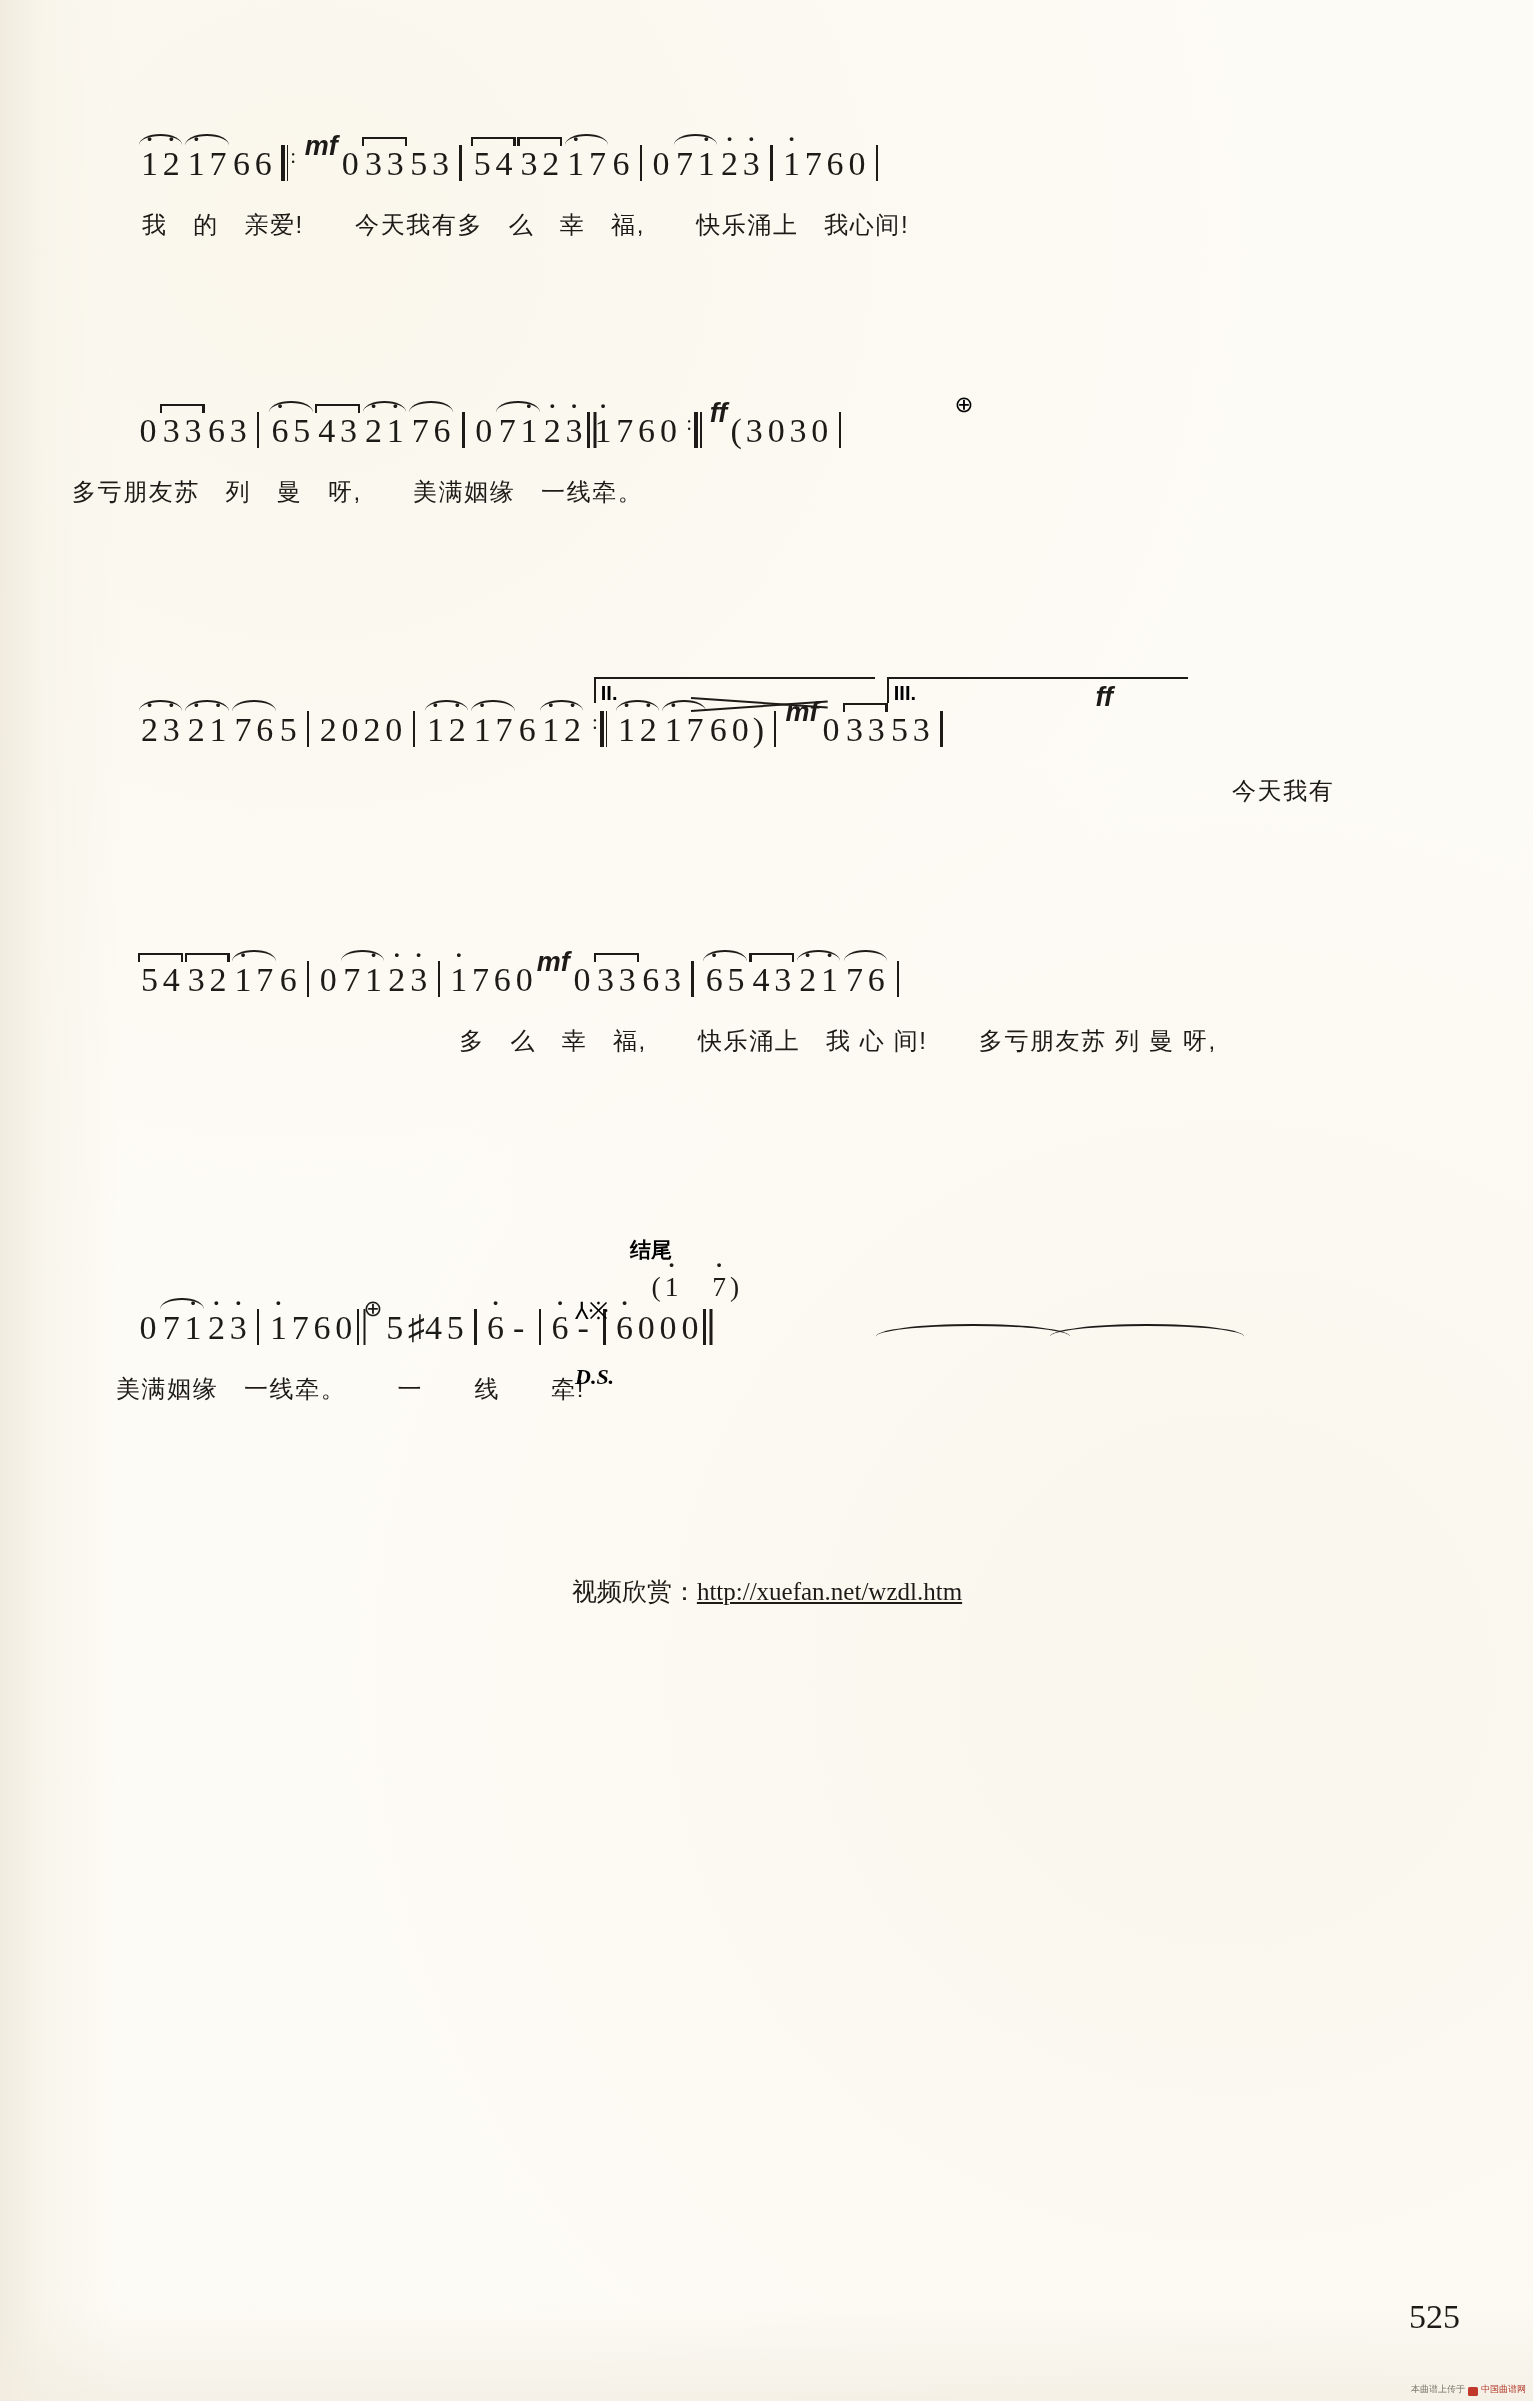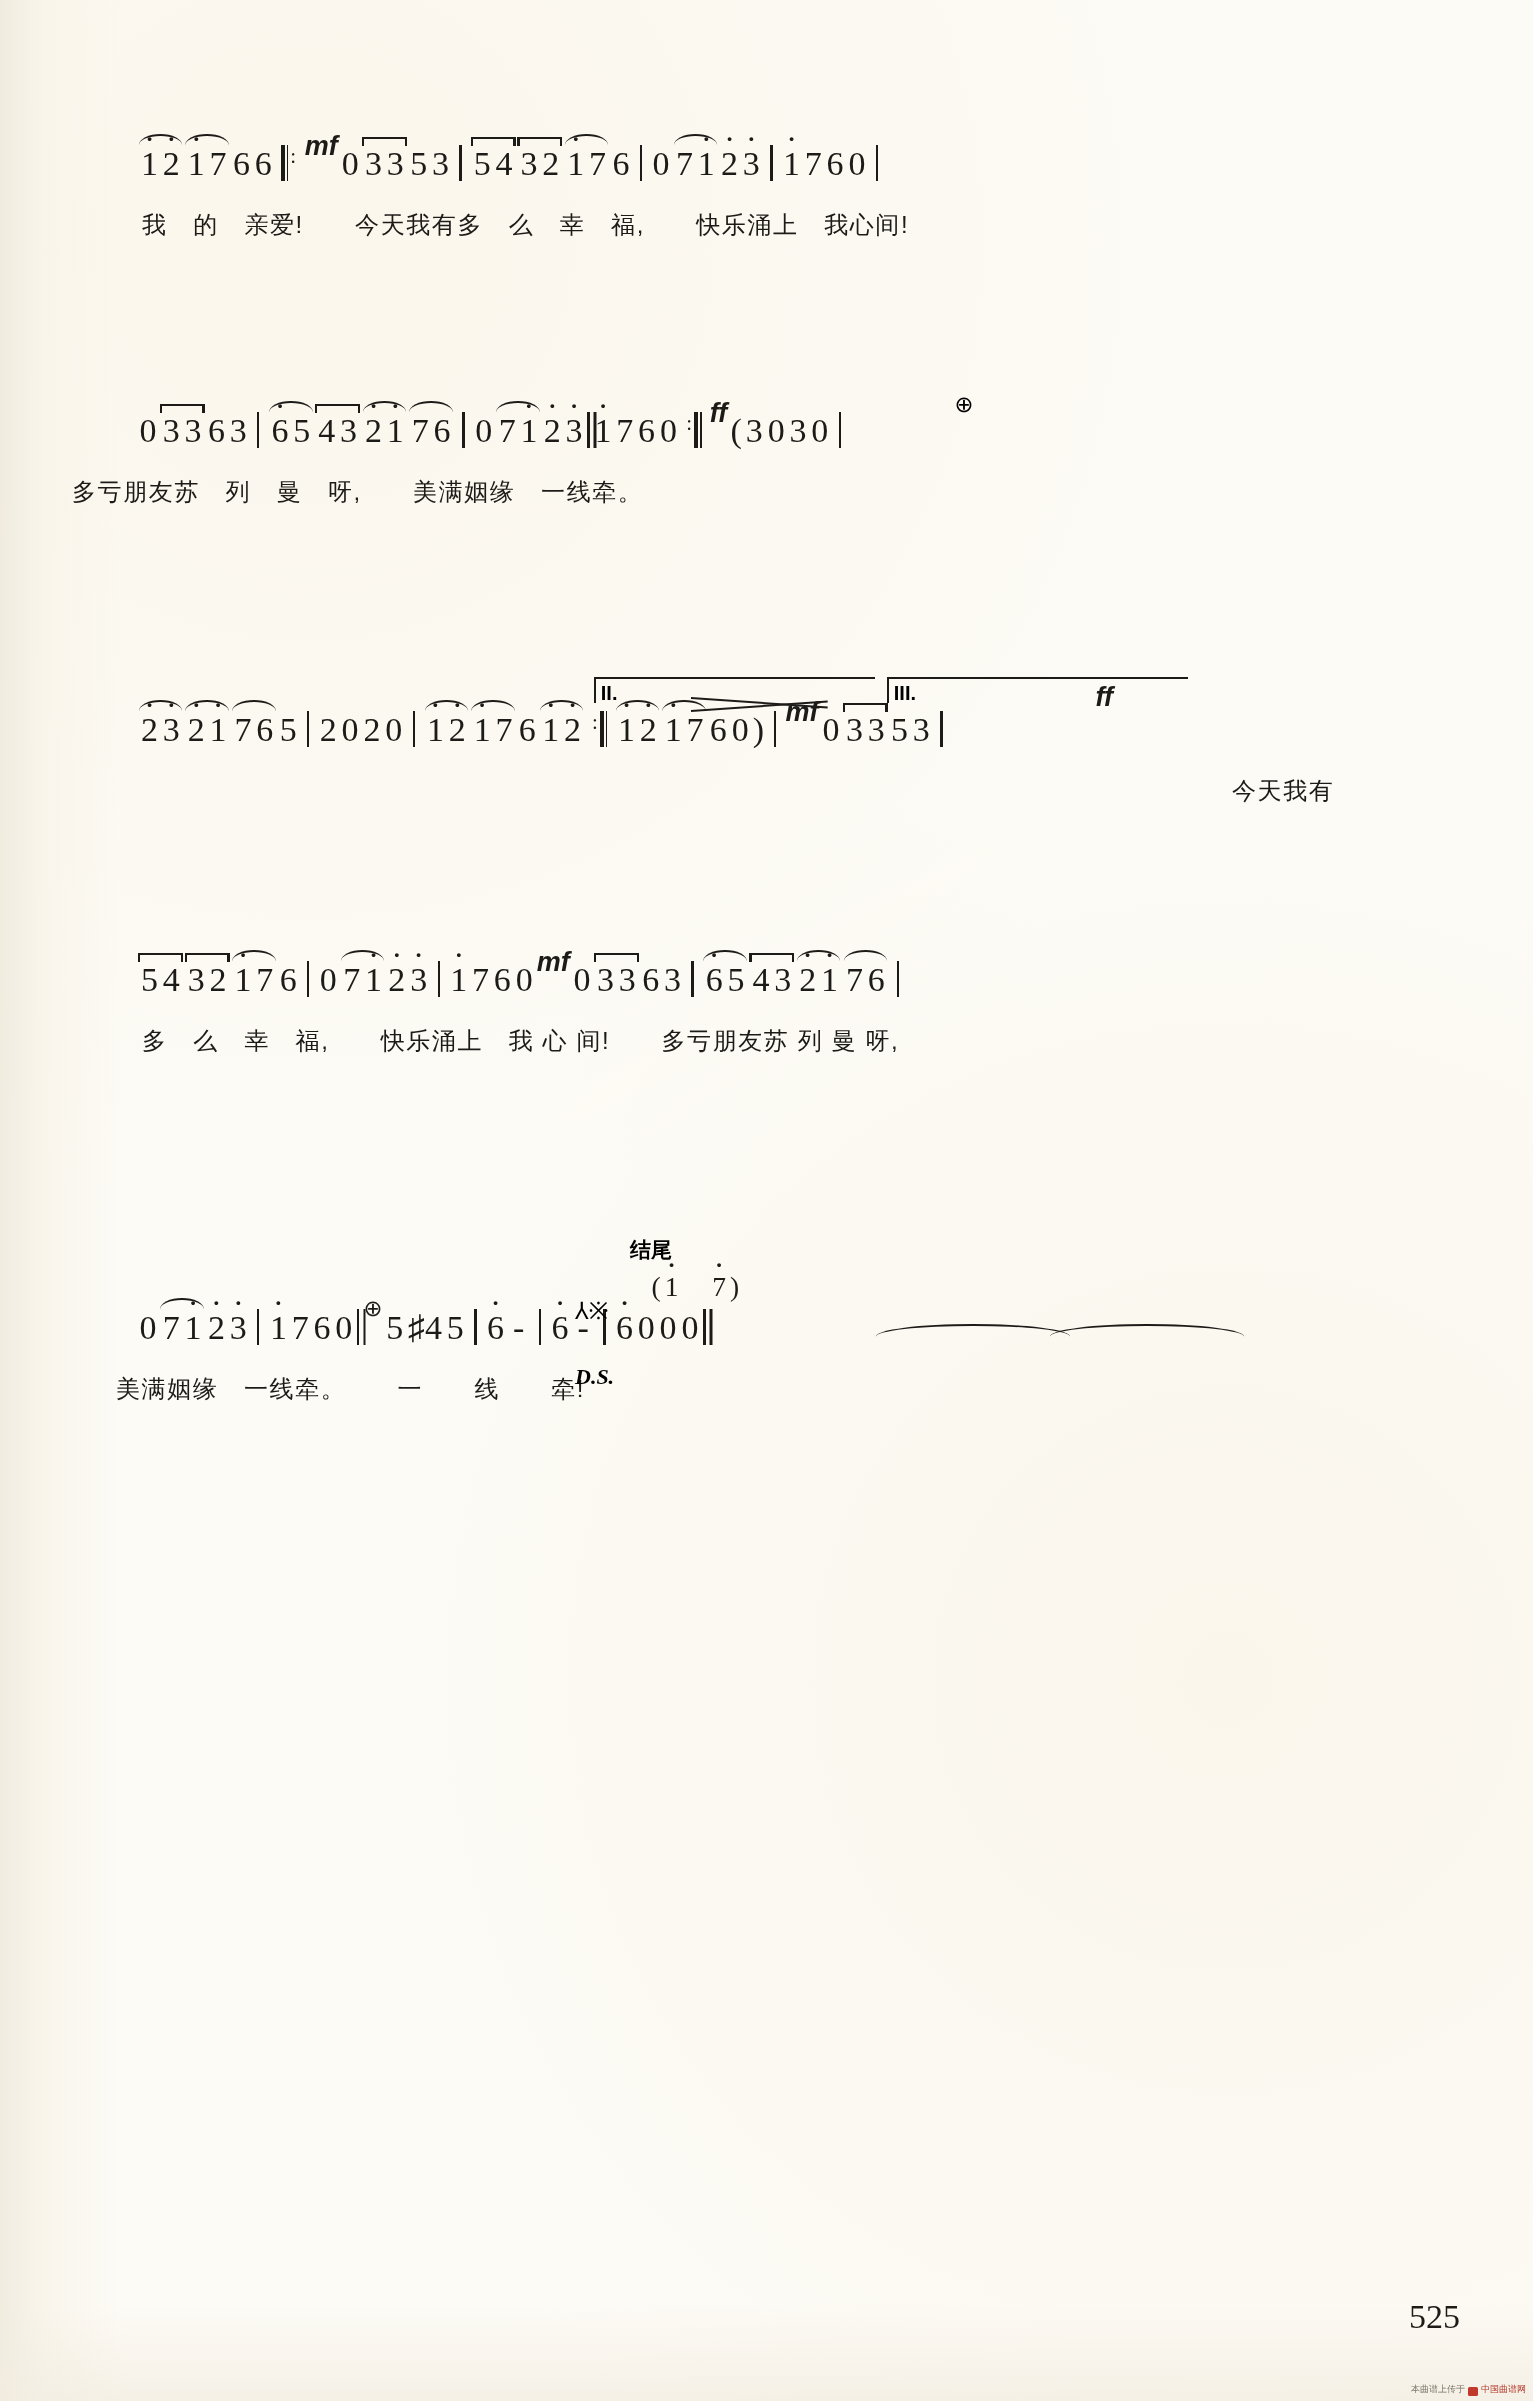--- a/index.html
+++ b/index.html
@@ -419,21 +419,21 @@
         <span class="n">6</span>
         <span class="n">3</span>
         <span class="bar"></span>
         <span class="grp arc"><span class="arc-top"></span><span class="n hi">6</span><span class="n">5</span></span>
         <span class="grp"><span class="beam"></span><span class="n">4</span><span class="n">3</span></span>
         <span class="grp arc"><span class="arc-top"></span><span class="n hi">2</span><span class="n hi">1</span></span>
         <span class="grp arc"><span class="arc-top"></span><span class="n">7</span><span class="n">6</span></span>
         <span class="bar"></span>
       </div>
     </div>
-    <div class="lyrics" style="padding-left:142px;margin-top:27.5px;">多　么　幸　福,　　快乐涌上　我 心 间!　　多亏朋友苏 列 曼 呀,</div>
+    <div class="lyrics" style="padding-left:142px;margin-top:27.5px;text-align:center;">多　么　幸　福,　　快乐涌上　我 心 间!　　多亏朋友苏 列 曼 呀,</div>
   </div>
 
   <div class="system" style="top:1309px;">
     <div class="ending-label" style="left:630px; top:-73px;">结尾</div>
     <div class="segno" style="left:575px; top:-16px;">⅄※</div>
     <div class="ds-label" style="left:575px; top:55px;">D.S.</div>
 
     <div class="staff-row" style="padding-left:137px;">
       <div class="notes">
         <span class="n">0</span>
@@ -469,20 +469,23 @@
       <span class="n hi">1</span>
       <span style="display:inline-block;width:29px;"></span>
       <span class="n hi">7</span>
       <span class="paren">)</span>
     </div>
     <div class="tie" style="left:876px; top:14.5px; width:194px;"></div>
     <div class="tie" style="left:1050px; top:14.5px; width:194px;"></div>
     <div class="lyrics" style="padding-left:116px;margin-top:27.5px;">美满姻缘　一线牵。　　一　　线　　牵!</div>
   </div>
 
+  <div class="video-line" style="top:1575px;">
+    <span>视频欣赏：</span><span class="url">http://xuefan.net/wzdl.htm</span>
+  </div>
 
   <div class="page-num">525</div>
 
   <div class="watermark">
     <span>本曲谱上传于</span>
     <span class="mark"></span>
     <span class="redtext">中国曲谱网</span>
   </div>
 </div>
 

